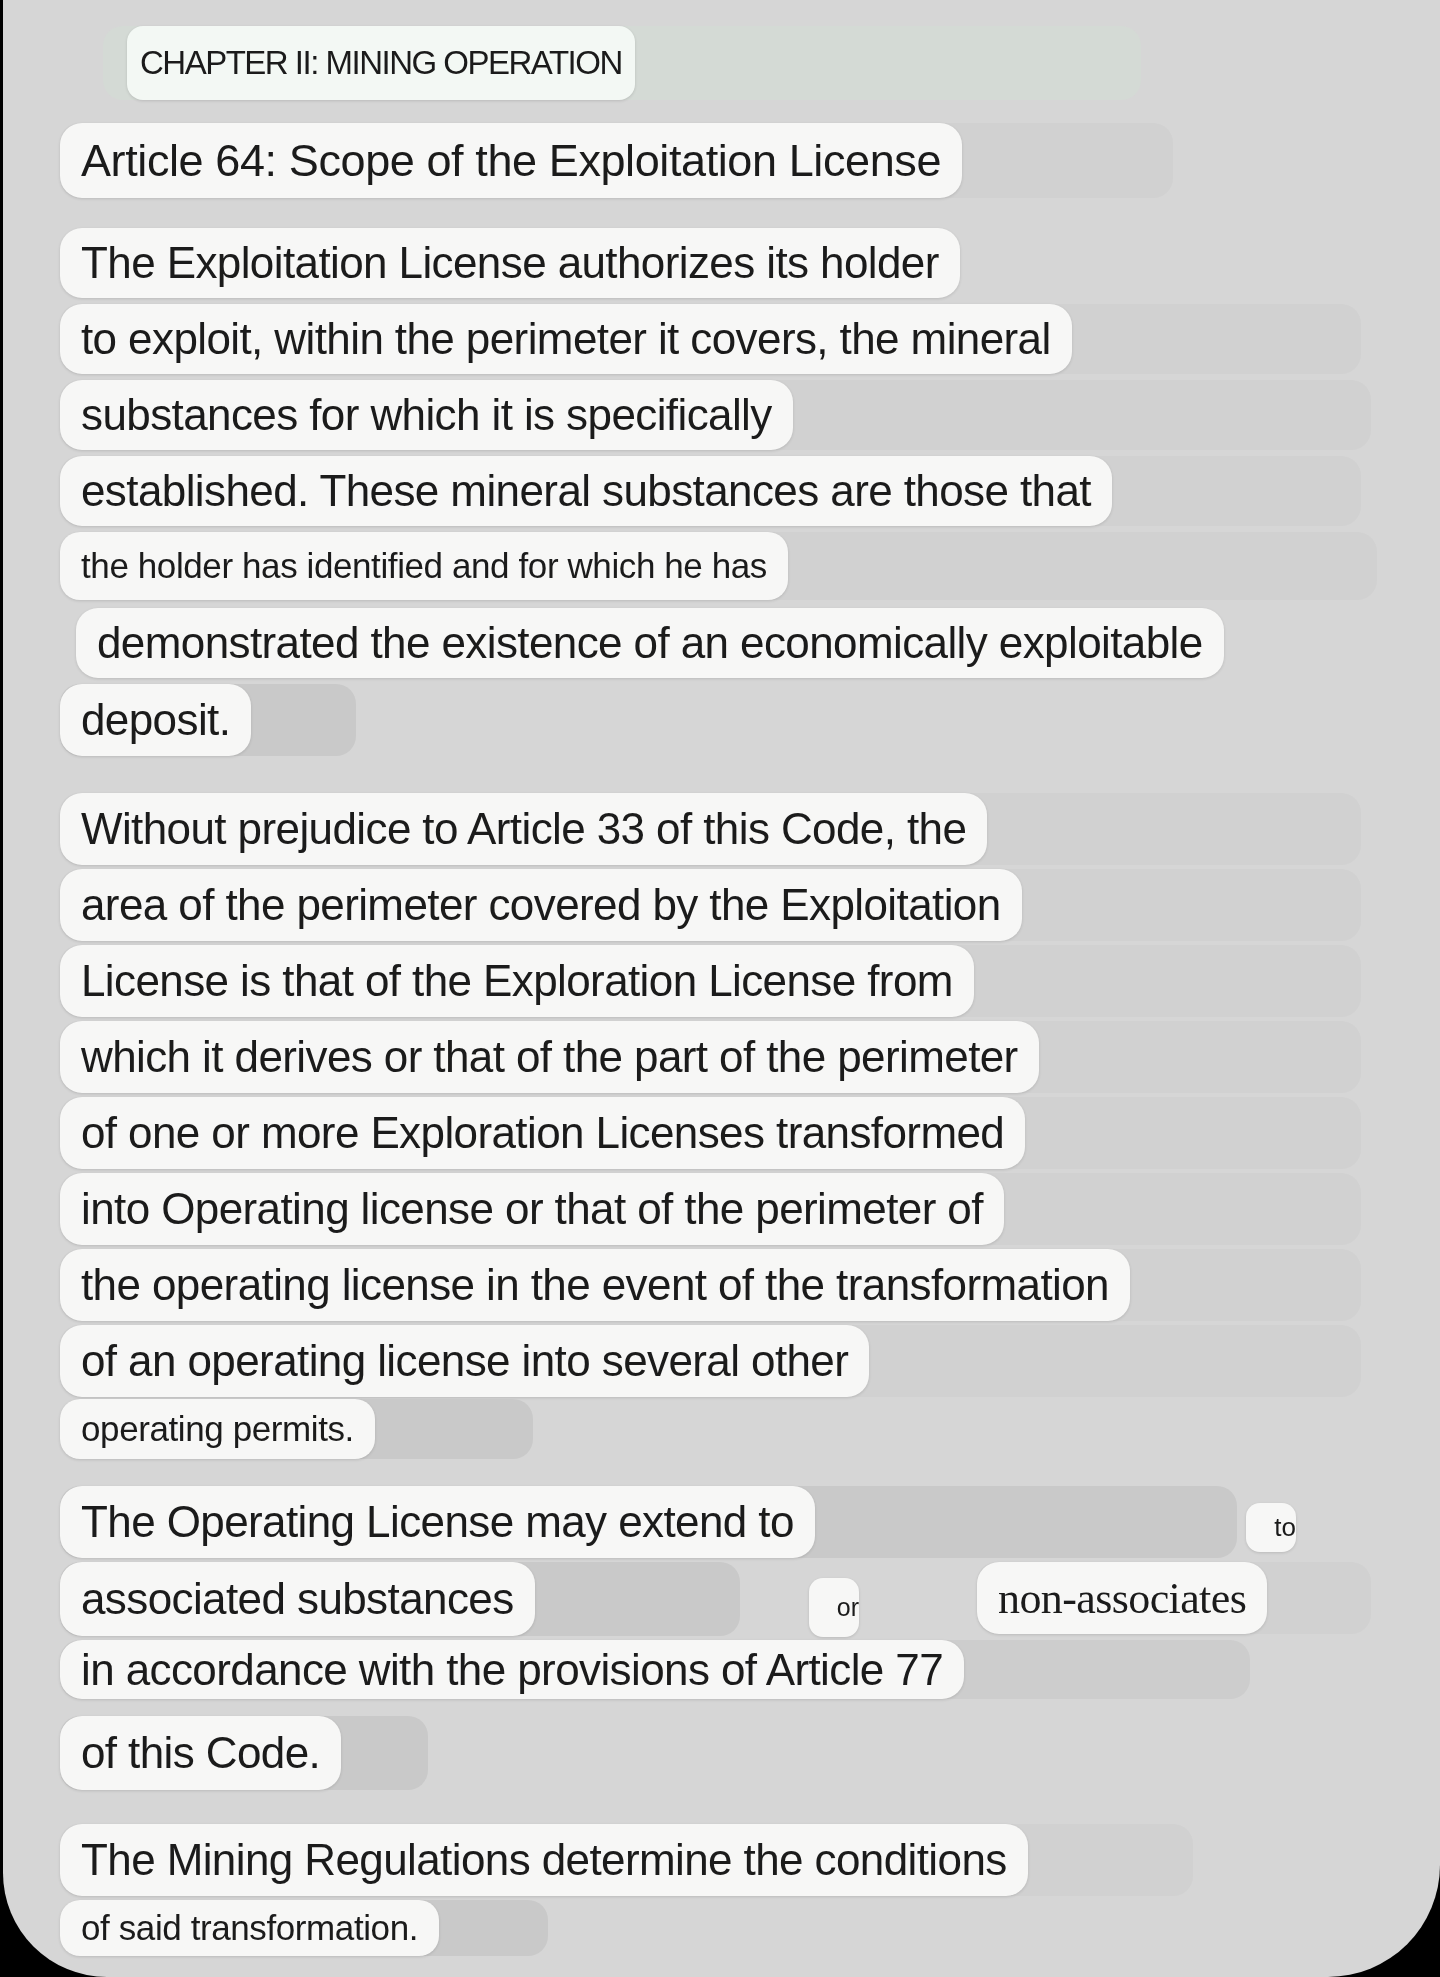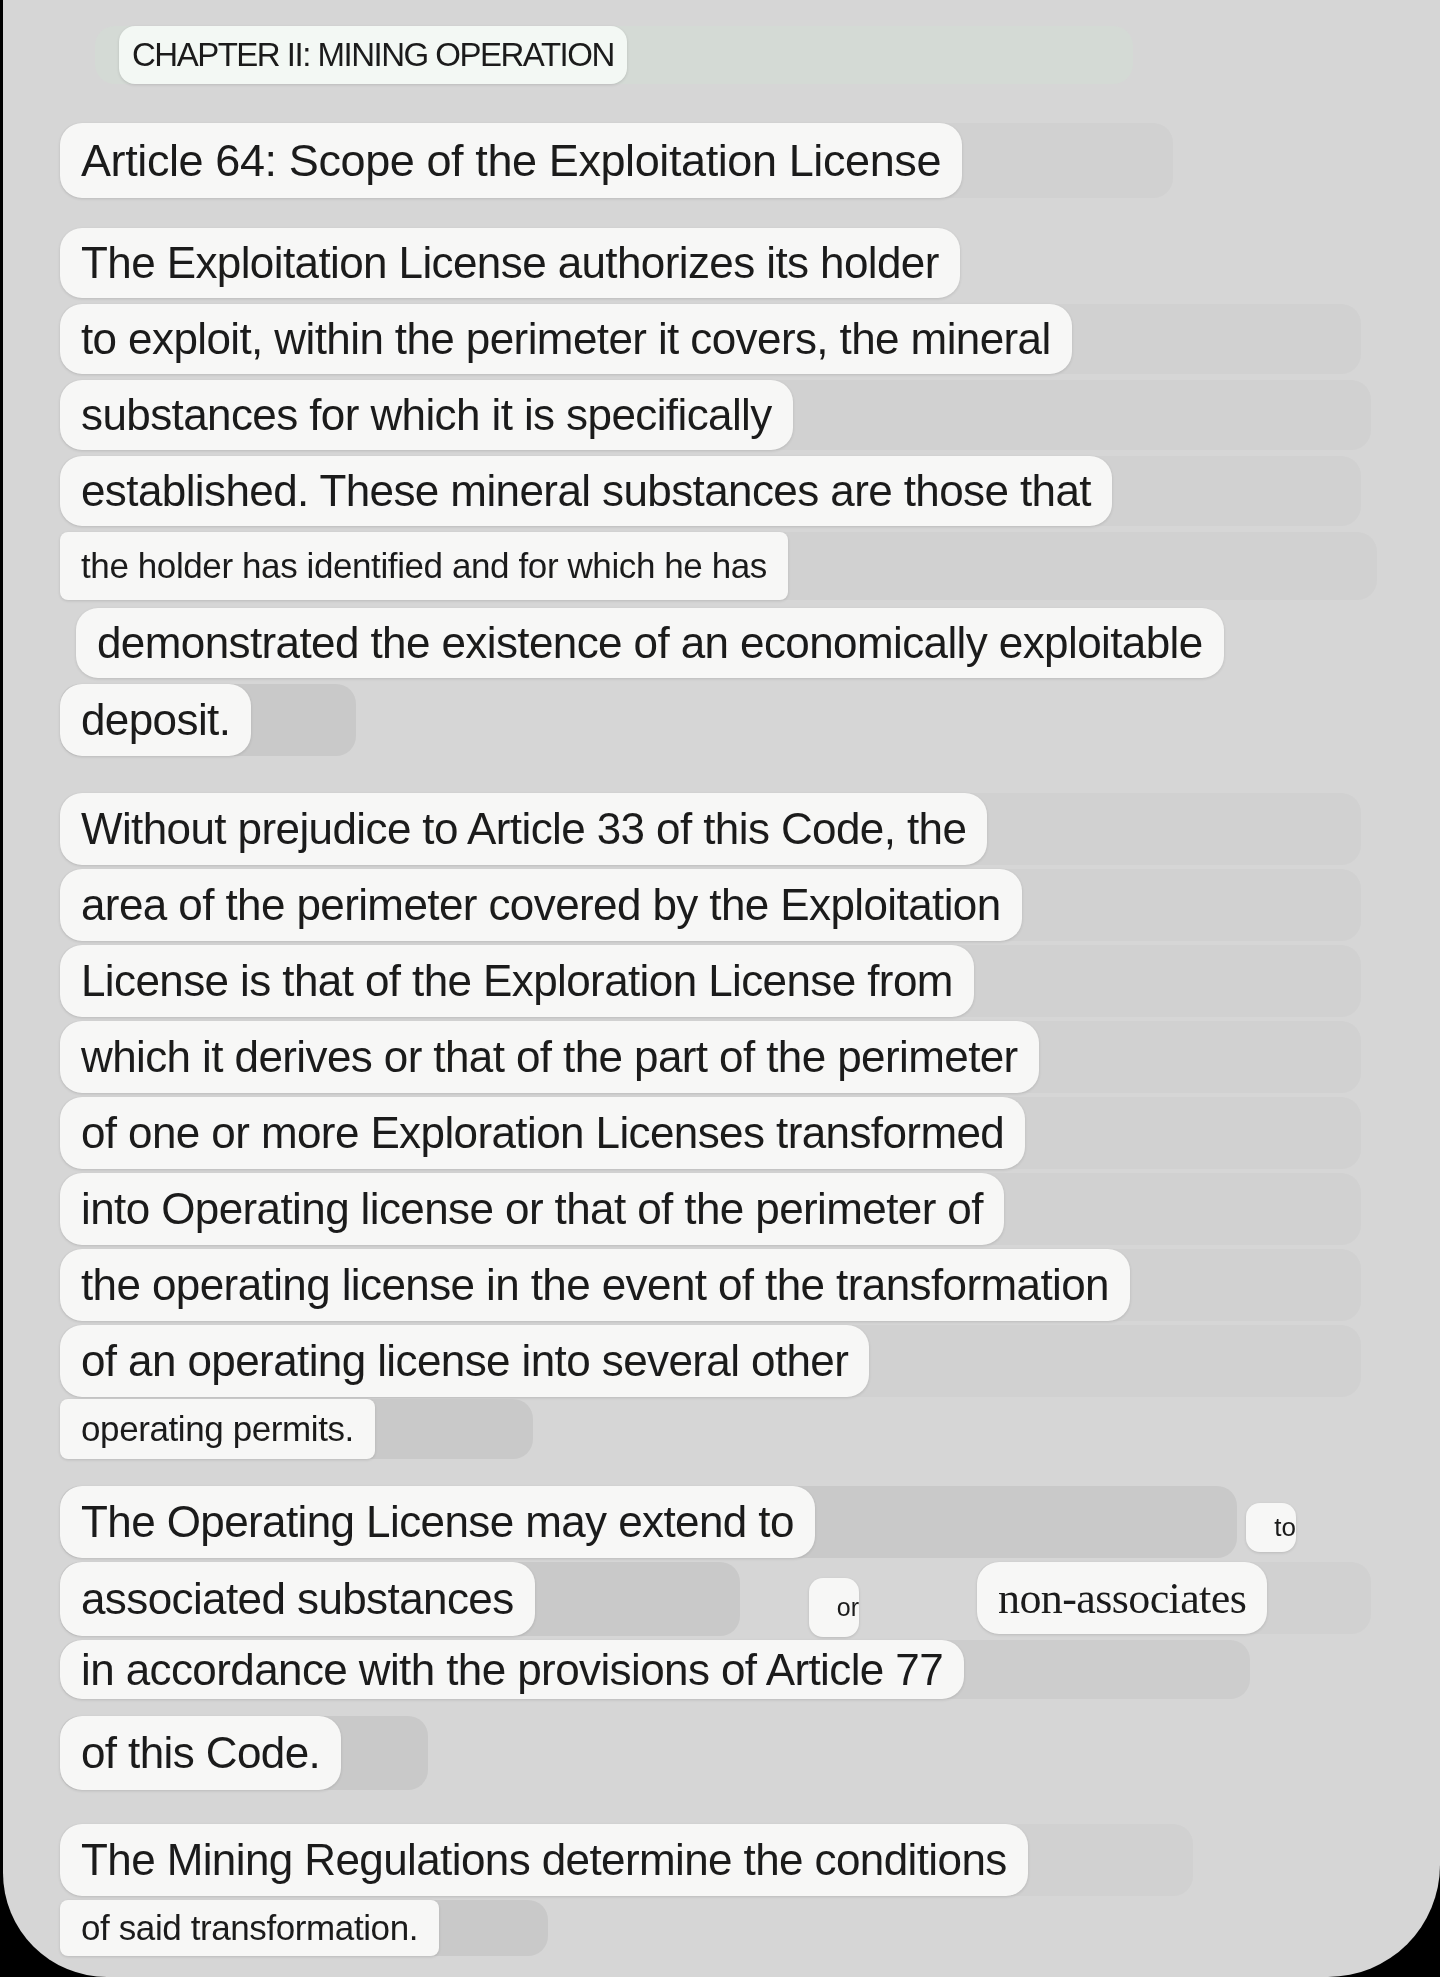--- a/index.html
+++ b/index.html
@@ -22,38 +22,38 @@
   .pill{
     position:relative;display:flex;align-items:center;
     height:100%;width:max-content;box-sizing:border-box;
     background:#f7f7f6;border-radius:22px;padding:0 21px;
     box-shadow:0 1px 3px rgba(0,0,0,0.13);
     color:#1b1b1b;white-space:nowrap;
   }
   .big{font-size:44px;}
   .big .pill{letter-spacing:-0.6px;}
   .small{font-size:35px;}
-  .small .pill{letter-spacing:-0.4px;border-radius:8px;text-align:center;}
+  .small .pill{letter-spacing:-0.4px;border-radius:20px;text-align:center;}
   .h2{font-size:45px;}
   .h2 .pill{letter-spacing:-0.4px;}
   .header{font-size:33px;}
   .header .pill{
     background:#f3f8f4;border-radius:16px;
     padding:0 13px;letter-spacing:-1.5px;
   }
   .chip .pill{
     justify-content:flex-end;padding:0;border-radius:14px;
     width:100%;letter-spacing:0;
   }
 </style>
 </head>
 <body>
 
 <div class="sheet">
-    <div class="line header" style="left: 92px; top: 26px; height: 58px; padding-left: 24px;">
+    <div class="line header" style="left: 100px; top: 26px; height: 74px; padding-left: 24px;">
       <div class="band" style="width: 1038px; background: rgb(212, 218, 213);"></div>
       <div class="pill">
         <span>CHAPTER II: MINING OPERATION</span>
       </div>
     </div>
     <div class="line h2" style="left: 57px; top: 123px; height: 75px;">
       <div class="band" style="width: 1113px; background: rgb(209, 209, 209);"></div>
       <div class="pill">
         <span>Article 64: Scope of the Exploitation License</span>
       </div>

